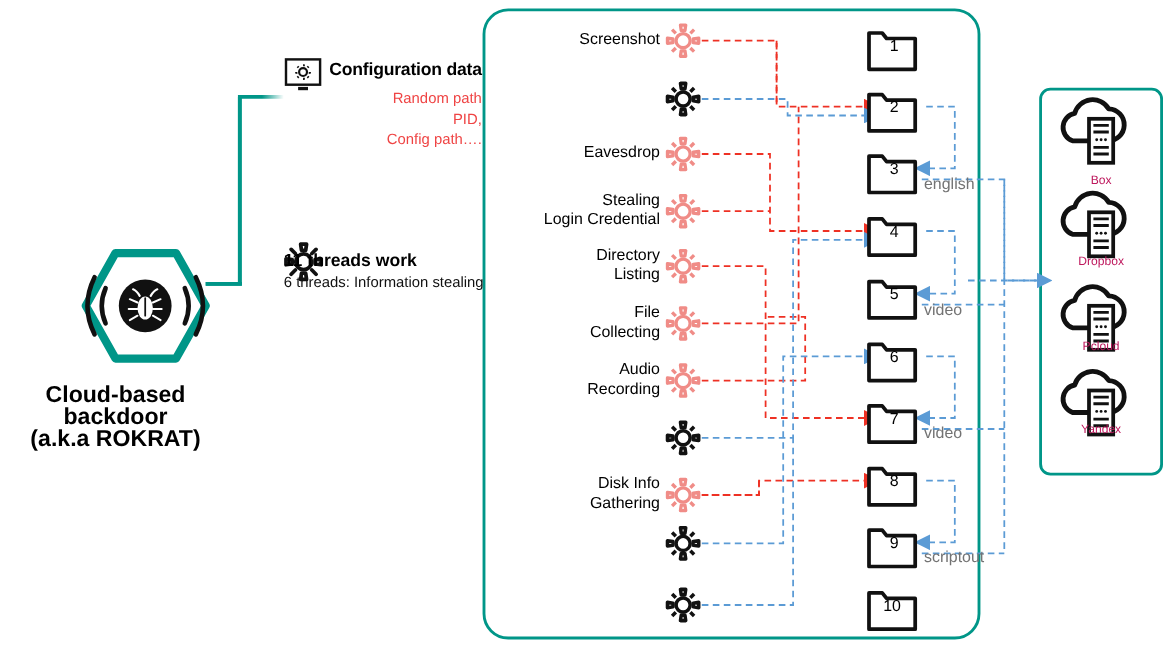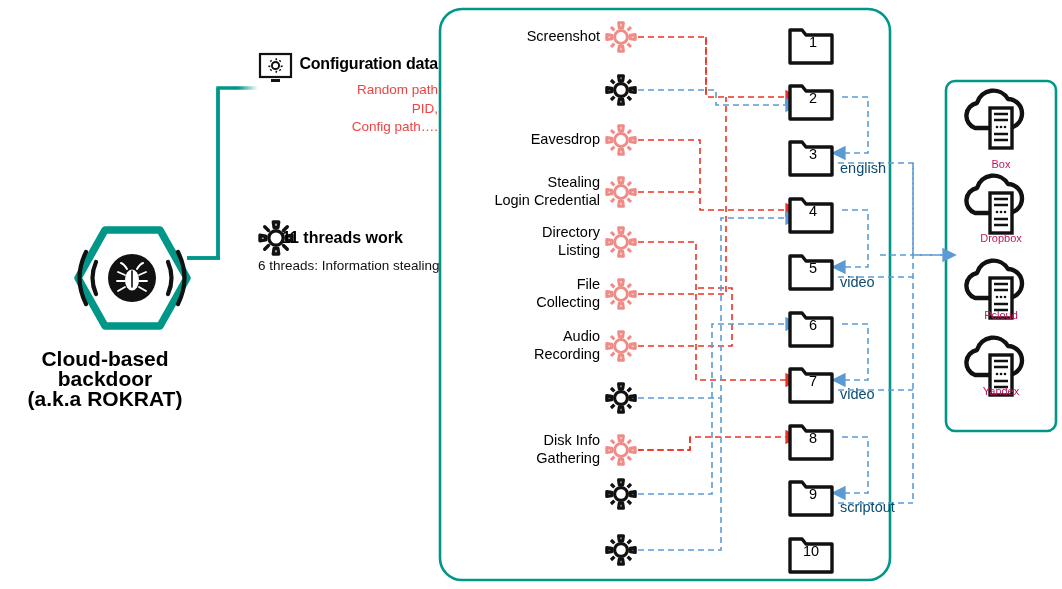--- a/index.html
+++ b/index.html
@@ -10,28 +10,28 @@
 
   
   #backdoor-caption{left:0;top:349px;width:210px;text-align:center;
       font-size:21px;font-weight:bold;line-height:20px;}
 
   #config-block{left:258px;top:48px;width:180px;text-align:right;}
   #config-title{font-size:16px;font-weight:bold;margin-top:7px;letter-spacing:-0.2px;}
   #config-lines{font-size:13.5px;line-height:18.5px;margin-top:8px;color:#ef4444;}
 
   #threads-block{left:258px;top:223px;width:250px;}
-  #threads-title{font-size:16px;font-weight:bold;margin-top:6px;padding-left:24px;}
-  #threads-lines{font-size:13.5px;line-height:19.5px;margin-top:9px;color:#111;}
+  #threads-title{font-size:16px;font-weight:bold;margin-top:6px;}
+  #threads-lines{font-size:13.5px;line-height:19.5px;color:#111;}
 
   
   .gear-label{position:absolute;text-align:right;font-size:14.5px;line-height:17.5px;
       color:#000;width:200px;}
   .folder-num{position:absolute;font-size:14.5px;color:#000;text-align:center;width:34px;}
-  .folder-tag{position:absolute;font-size:14.5px;color:#0c4a6e;}
+  .folder-tag{position:absolute;font-size:14.5px;color:#737373;}
   .cloud-label{position:absolute;font-size:11px;color:#be185d;text-align:center;width:110px;}
 </style>
 </head>
 <body>
 
 <svg viewBox="0 0 1062 589">
   <defs>
     <marker id="ar-red" markerWidth="9" markerHeight="9" refX="1" refY="4.5" orient="auto">
       <path d="M0,0 L9,4.5 L0,9 Z" fill="#ee3124"></path>
     </marker>

